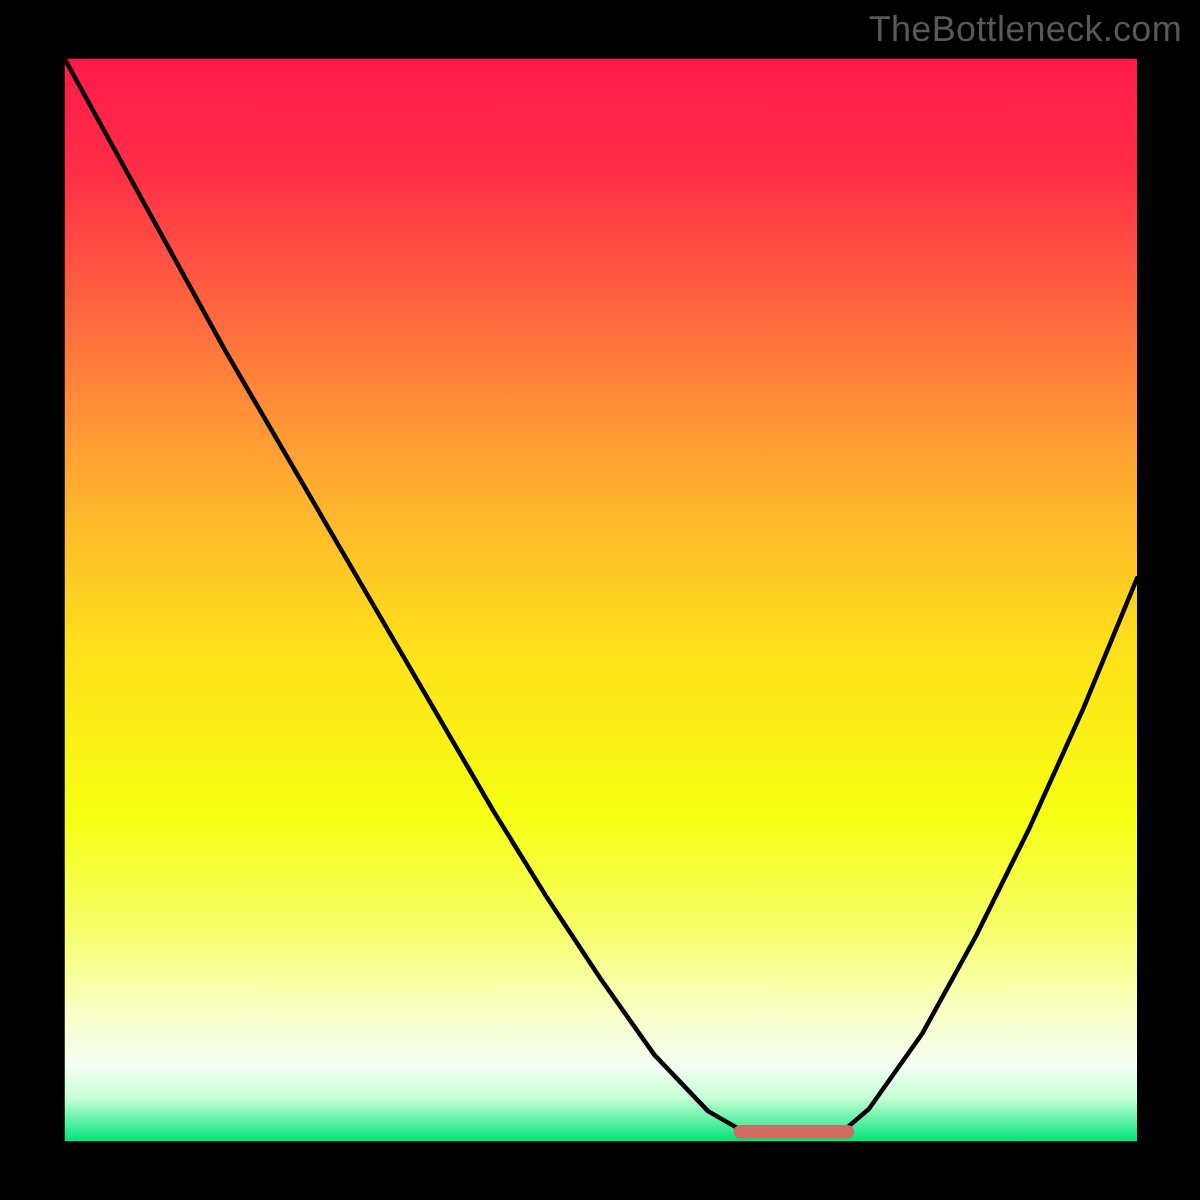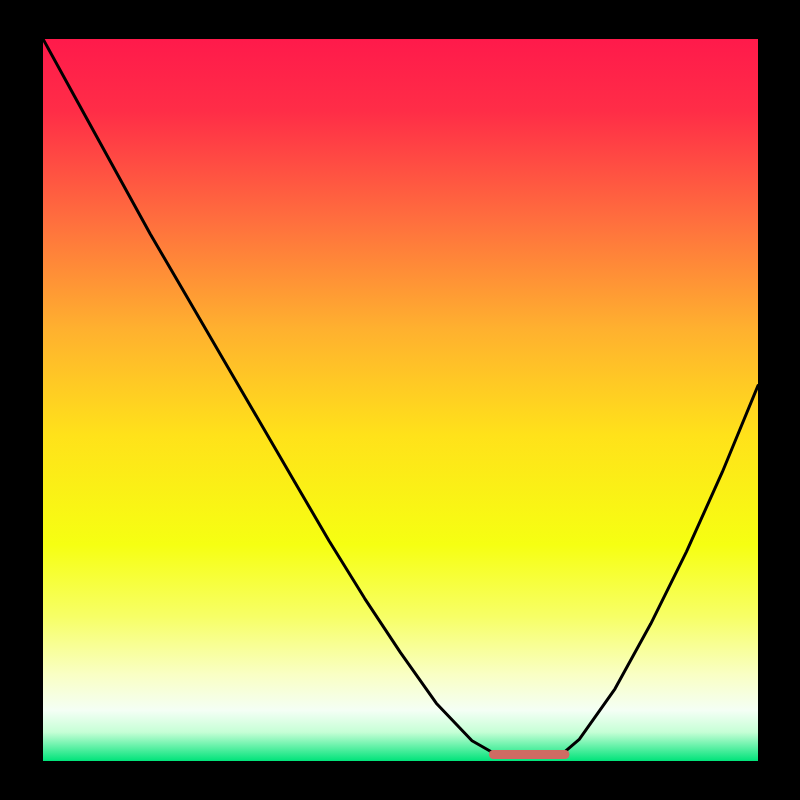--- a/index.html
+++ b/index.html
@@ -36,20 +36,21 @@
     overflow: visible;
   }
   .plot-svg {
     display: block;
   }
 </style>
 </head>
 <body>
 
 <div class="frame">
+  <div class="watermark">TheBottleneck.com</div>
 
   <div class="plot-area">
     <svg class="plot-svg" viewBox="0 0 715 722" width="715" height="722" preserveAspectRatio="none">
       <defs>
         <linearGradient id="bg-grad" x1="0" y1="0" x2="0" y2="1">
             <stop offset="0%" stop-color="#ff1a4b"></stop>
             <stop offset="10%" stop-color="#ff2d47"></stop>
             <stop offset="25%" stop-color="#ff6e3e"></stop>
             <stop offset="40%" stop-color="#ffb02f"></stop>
             <stop offset="55.00000000000001%" stop-color="#ffe21a"></stop>

